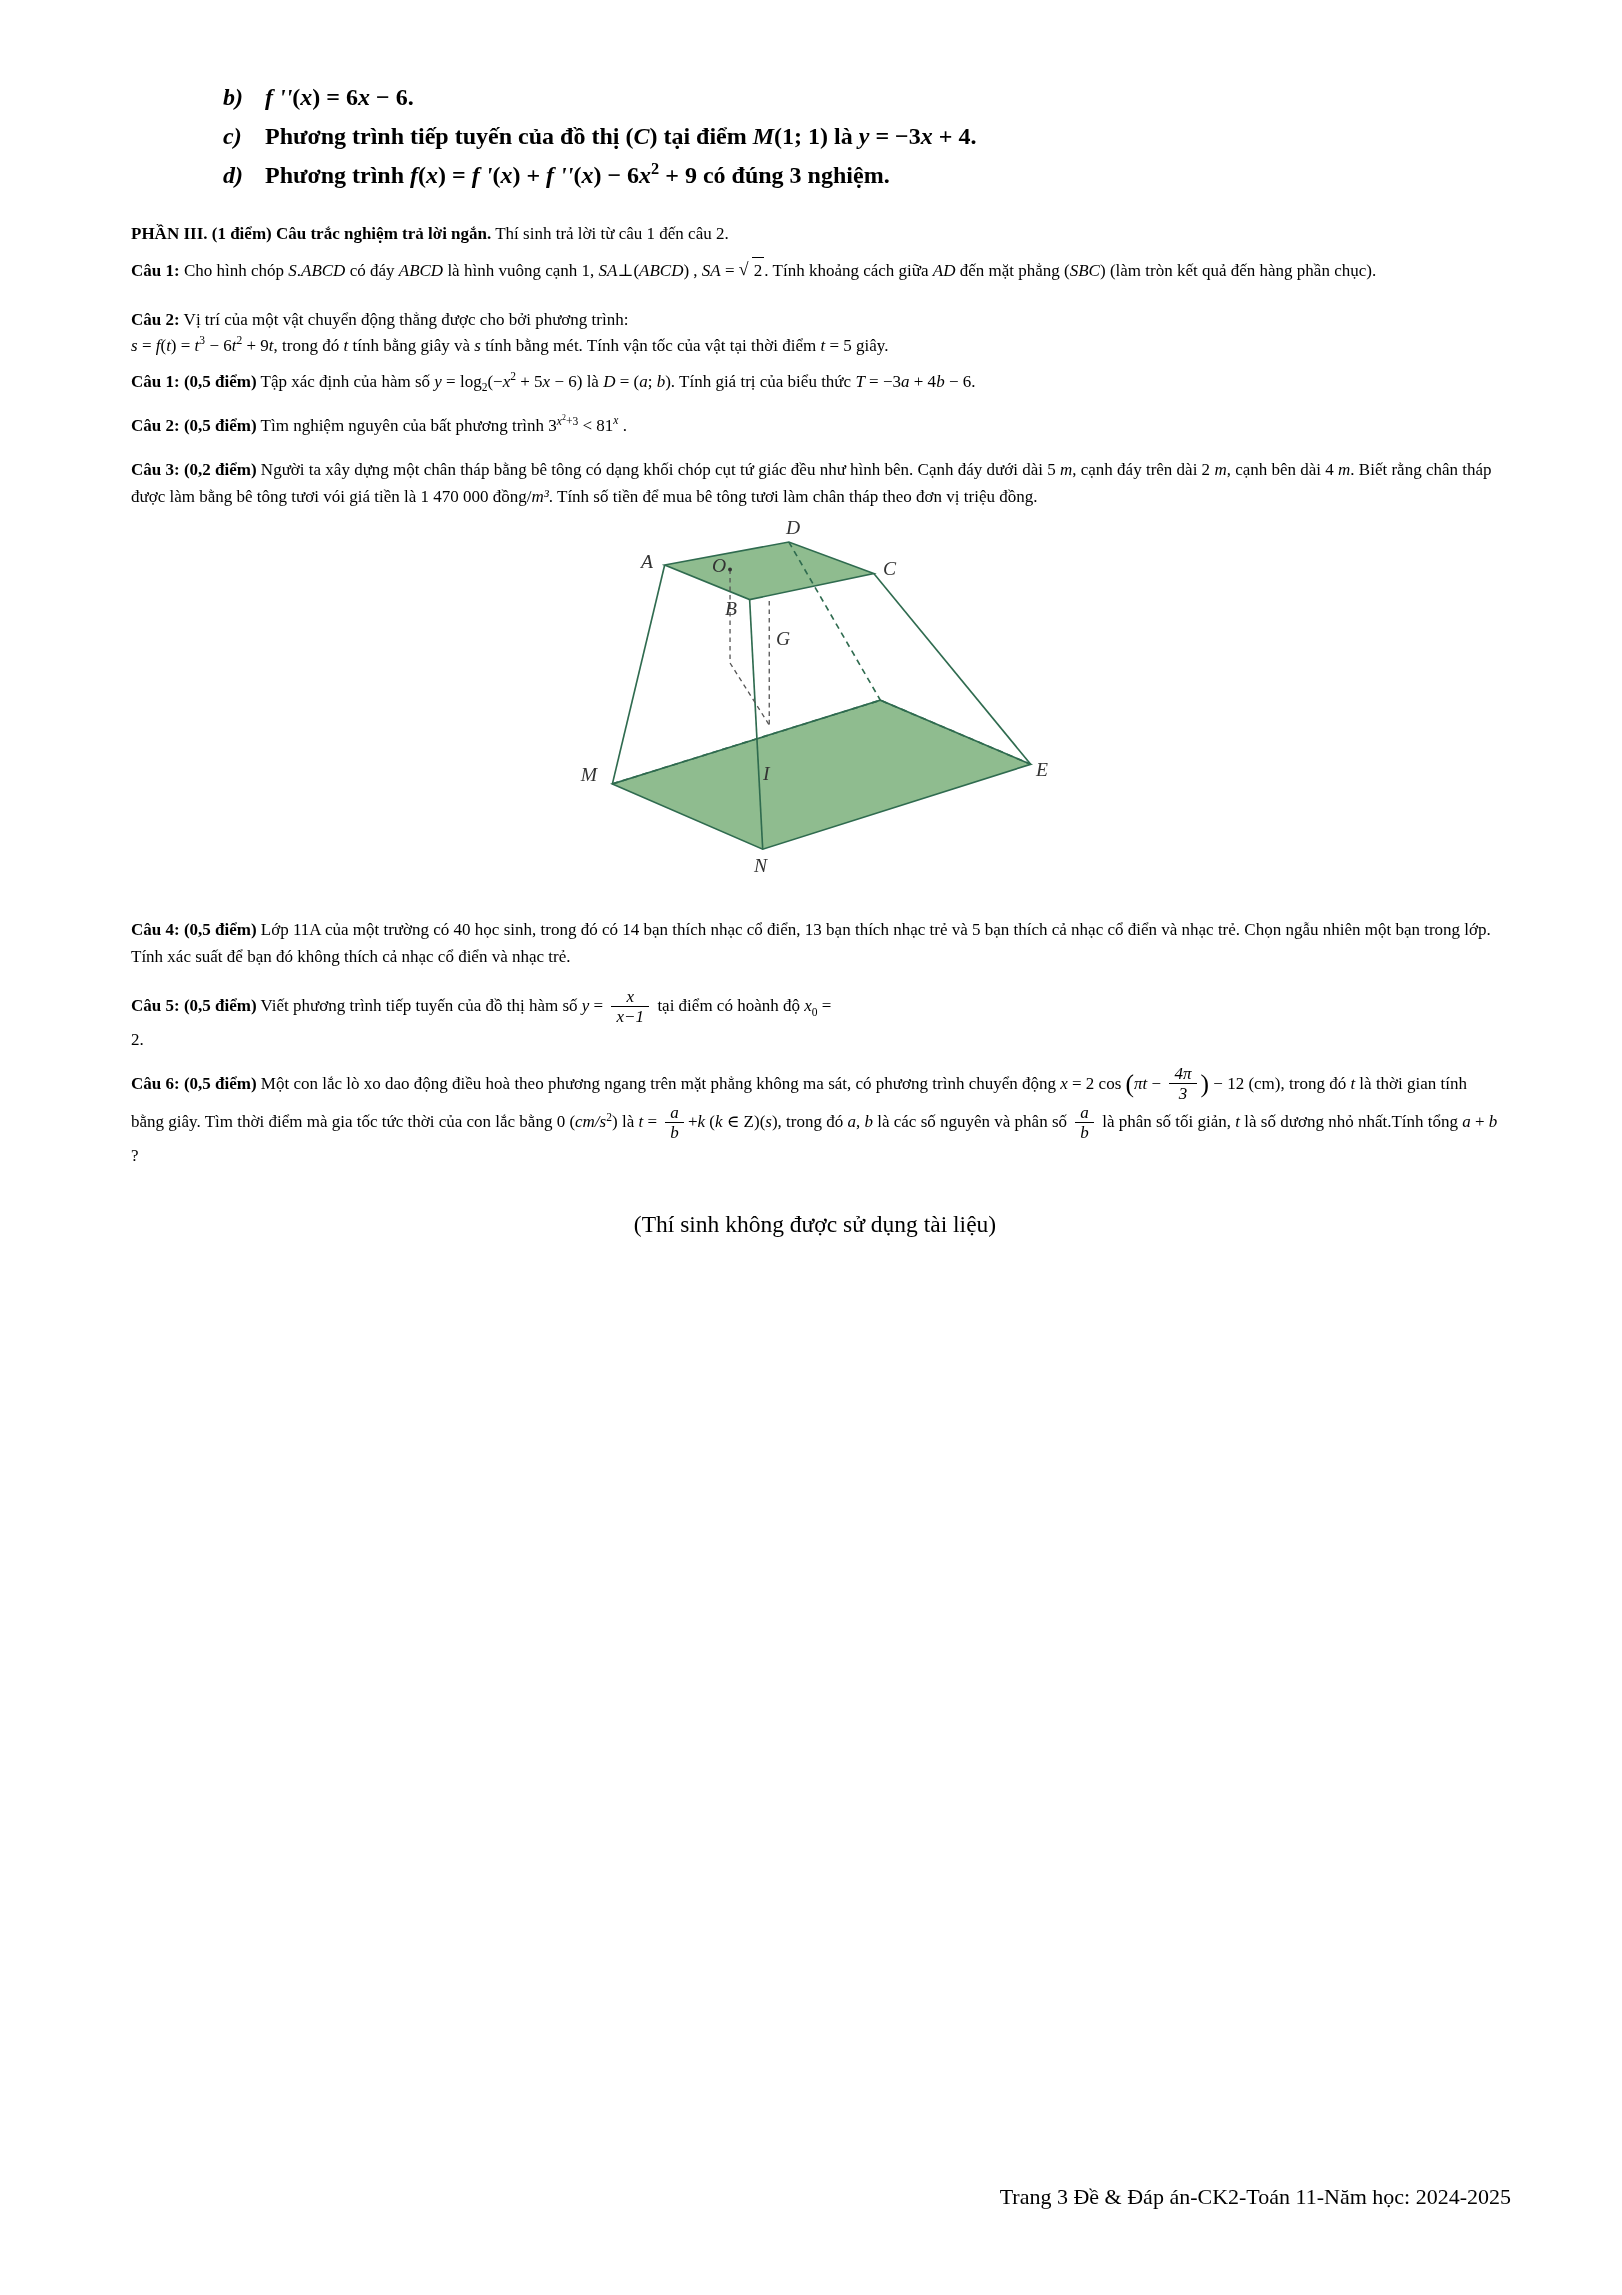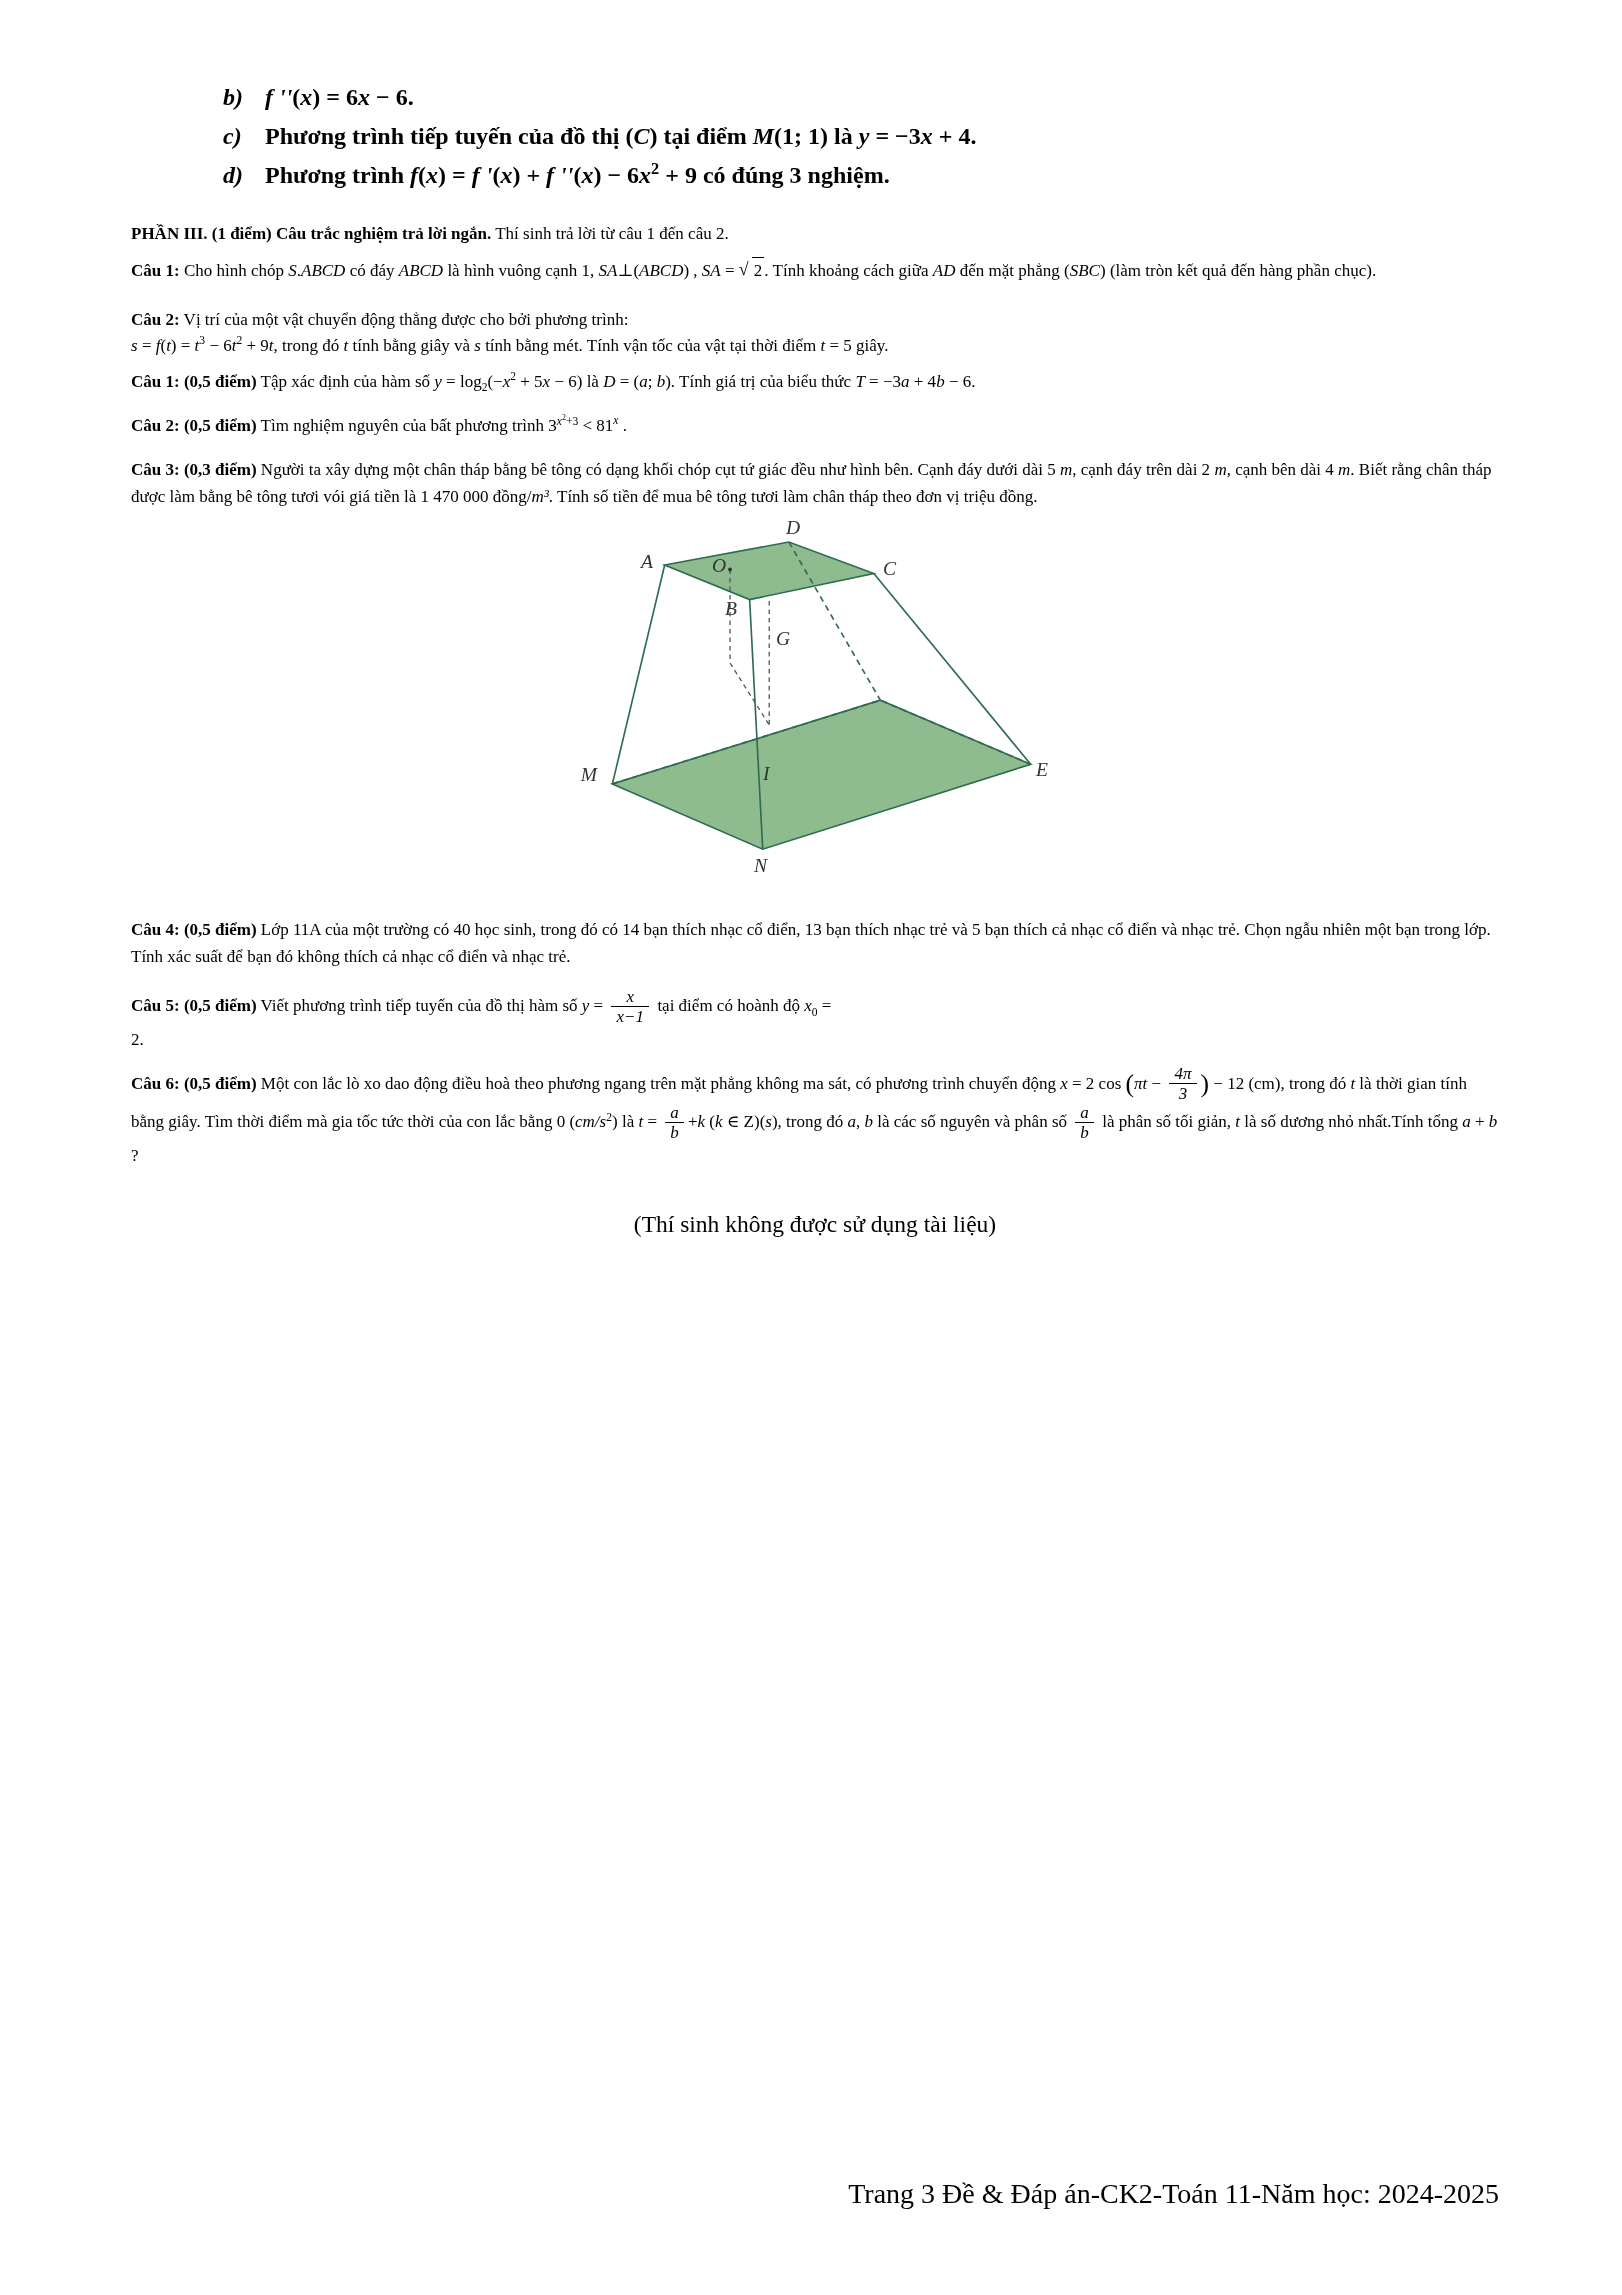--- a/index.html
+++ b/index.html
@@ -116,23 +116,23 @@
   }
 
   .footer-center {
     margin-top: 37px;
     text-align: center;
     font-size: 23.5px;
     line-height: 1.5;
   }
   .footer-right {
     position: absolute;
-    right: 124px;
+    right: 112px;
     bottom: 85px;
-    font-size: 28px;
+    font-size: 22px;
     text-align: right;
   }
   .tall { line-height: 2.2; }
 </style>
 </head>
 <body>
 
 <div class="page">
 
   <ul class="optlist">
@@ -183,21 +183,21 @@
     Tập xác định của hàm số <span class="mi">y</span> = log<sub class="s">2</sub>(−<span class="mi">x</span><sup class="s">2</sup> + 5<span class="mi">x</span> − 6) là <span class="mi">D</span> = (<span class="mi">a</span>; <span class="mi">b</span>). Tính giá trị của
     biểu thức <span class="mi">T</span> = −3<span class="mi">a</span> + 4<span class="mi">b</span> − 6.
   </p>
 
   <p class="para gap">
     <span class="b">Câu 2: (0,5 điểm)</span>
     Tìm nghiệm nguyên của bất phương trình 3<sup class="s"><span class="mi">x</span><sup class="s">2</sup>+3</sup> &lt; 81<sup class="s"><span class="mi">x</span></sup> .
   </p>
 
   <p class="para gap">
-    <span class="b">Câu 3: (0,3 điểm)</span>
+    <span class="b">Câu 3: (0,2 điểm)</span>
     Người ta xây dựng một chân tháp bằng bê tông có dạng khối chóp cụt tứ giác đều
     như hình bên. Cạnh đáy dưới dài 5 <span class="mi">m</span>, cạnh đáy trên dài 2 <span class="mi">m</span>, cạnh bên  dài 4 <span class="mi">m</span>. Biết rằng chân tháp
     được làm bằng bê tông tươi vói giá tiền là 1 470 000 đồng/<span class="mi">m³</span>. Tính số tiền để mua bê tông tươi làm
     chân tháp theo đơn vị triệu đồng.
   </p>
 
   <div class="figure-wrap">
     <div class="figure">
       <svg width="484" height="366" viewBox="0 0 740 560">
 

